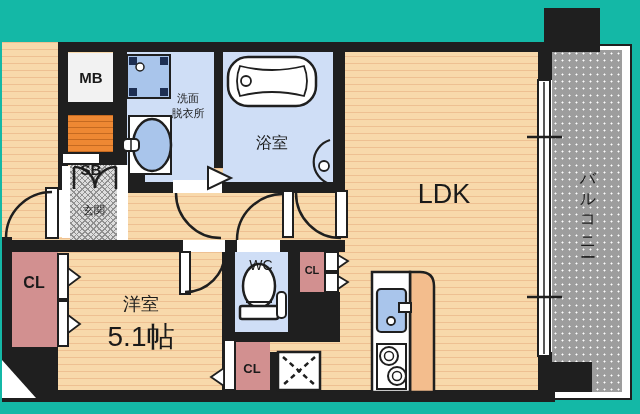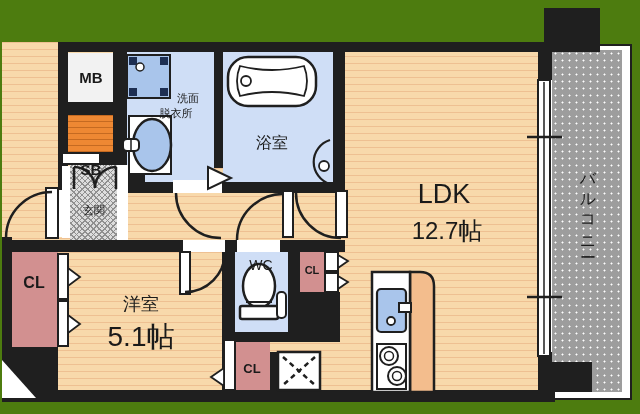--- a/index.html
+++ b/index.html
@@ -1,16 +1,16 @@
 <!DOCTYPE html>
 <html><head>
 <meta charset="utf-8">
 <style>
   html,body{margin:0;padding:0;background:#fff;}
-  #plan{position:relative;width:640px;height:414px;background:#4d7c0f;overflow:hidden;
+  #plan{position:relative;width:640px;height:414px;background:#14b8a6;overflow:hidden;
         font-family:"Liberation Sans","DejaVu Sans",sans-serif;color:#1a1a1a;}
   #plan *{box-sizing:border-box;}
   .abs{position:absolute;}
   .wall{position:absolute;background:#1f1f1f;}
   .floor{position:absolute;background:#f8d9ab;
     background-image:repeating-linear-gradient(to bottom,#eec092 0 1px,transparent 1px 7px);}
   .wet{position:absolute;background:#cfdef6;}
   .closet{position:absolute;background:#d29090;}
   .whitebox{position:absolute;background:#fff;}
   .lbl{position:absolute;text-align:center;white-space:nowrap;line-height:1.05;
@@ -179,24 +179,23 @@
       <line x1="527" y1="297" x2="562" y2="297" stroke="#1f1f1f" stroke-width="2.5"></line>
     </g>
 
     <path d="M2,360 L36,398 L2,398 Z" fill="#fff"></path>
   </svg>
 
   <div class="lbl" style="left:91px;top:78px;font-size:15px;font-weight:600;">MB</div>
   <div class="lbl" style="left:91px;top:134px;font-size:15px;font-weight:600;margin-top:36px;">SB</div>
   <div class="lbl" style="left:94px;top:211px;font-size:11px;">玄関</div>
   <div class="lbl" style="left:188px;top:99px;font-size:11px;">洗面</div>
-  <div class="lbl" style="left:176px;top:114px;font-size:11px;">脱衣所</div>
+  <div class="lbl" style="left:188px;top:114px;font-size:11px;">脱衣所</div>
   <div class="lbl" style="left:272px;top:143px;font-size:16px;">浴室</div>
   <div class="lbl" style="left:444px;top:194px;font-size:27px;">LDK</div>
-  <div class="lbl" style="left:447px;top:231px;font-size:24px;">12.7帖</div>
   <div class="lbl" style="left:141px;top:304px;font-size:18px;">洋室</div>
   <div class="lbl" style="left:141px;top:337px;font-size:28px;">5.1帖</div>
   <div class="lbl" style="left:261px;top:265px;font-size:14px;font-weight:400;">WC</div>
   <div class="lbl" style="left:34px;top:283px;font-size:16px;font-weight:600;">CL</div>
   <div class="lbl" style="left:312px;top:271px;font-size:11px;font-weight:600;">CL</div>
   <div class="lbl" style="left:252px;top:369px;font-size:13px;font-weight:600;">CL</div>
   <div class="abs" style="left:577px;top:160px;height:210px;writing-mode:vertical-rl;text-orientation:upright;font-size:16px;letter-spacing:4px;color:#1a1a1a;">バルコニー</div>
 </div>
 
 </body></html>

